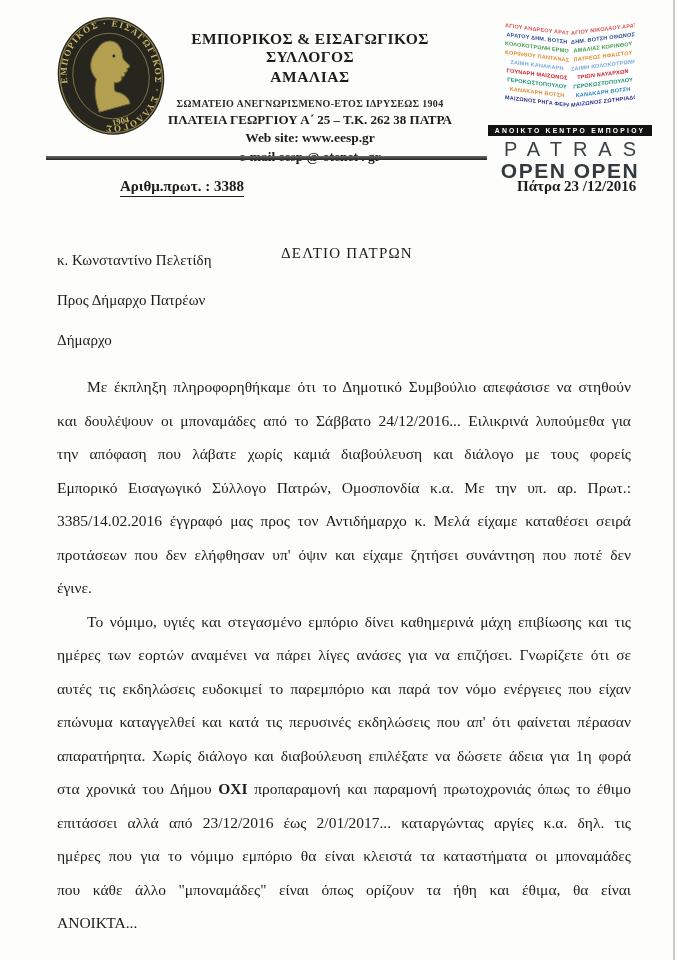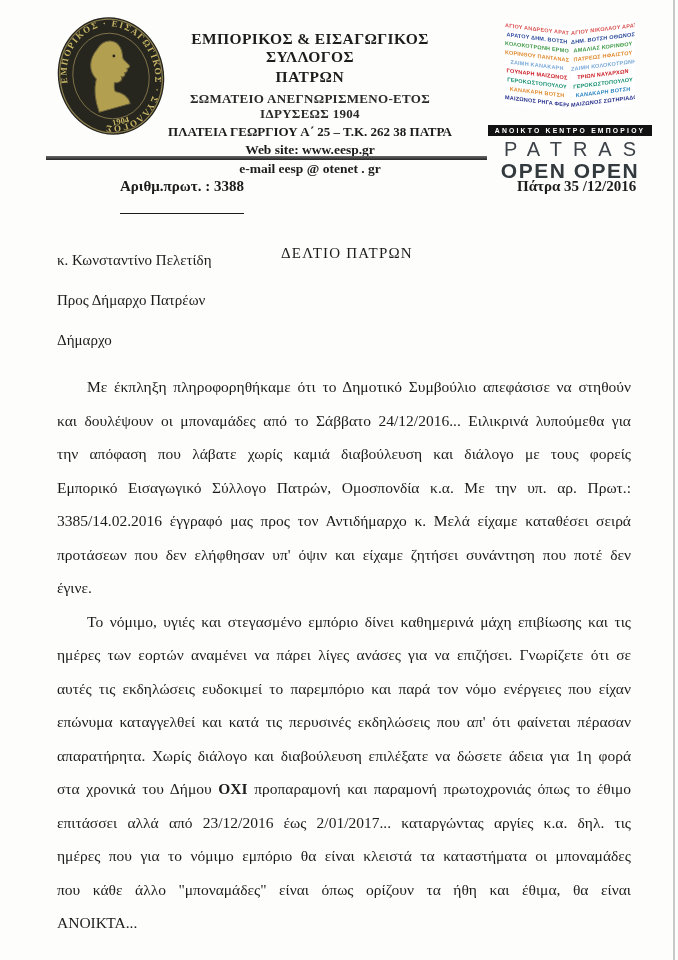--- a/index.html
+++ b/index.html
@@ -11,21 +11,21 @@
   }
   .scan-edge{position:absolute; right:3px; top:0; bottom:0; width:2px; background:#c9c9c9;}
 
   
   .seal{position:absolute; left:52px; top:12px; width:118px; height:128px;}
 
   
   .hdr{position:absolute; left:155px; top:30px; width:310px; text-align:center; line-height:1.18;font-family:Liberation Serif, serif;}
   .hdr .org1{font-size:15.5px; font-weight:bold; letter-spacing:.4px;}
   .hdr .org2{font-size:15.5px; font-weight:bold; letter-spacing:.6px; margin-top:1px;}
-  .hdr .tiny{font-size:13px; font-weight:bold; letter-spacing:.3px; margin-top:5px; color:#2a2a2a;}
+  .hdr .tiny{font-size:10px; font-weight:bold; letter-spacing:.3px; margin-top:12px; color:#2a2a2a;}
   .hdr .addr{font-size:13px; font-weight:bold; margin-top:2px;}
   .hdr .tel {font-size:13px; font-weight:bold; margin-top:3px;}
   .hdr .web {font-size:13.5px; font-weight:bold; margin-top:3px;}
   .hdr .mail{font-size:13.5px; font-weight:bold; margin-top:3px;}
 
   
   .mall{position:absolute; left:487px; top:20px; width:166px; text-align:center;
         font-family:"Liberation Sans","DejaVu Sans",sans-serif;}
   .cube{width:138px; height:94px; margin:0 auto 5px auto; display:flex; gap:2px;
         align-items:center; justify-content:center;}
@@ -36,21 +36,21 @@
              white-space:nowrap; overflow:hidden; letter-spacing:.2px;}
   .mall .banner{display:inline-block; background:#121212; color:#fff; font-size:6.8px;
                 letter-spacing:2.2px; padding:2px 7px; font-weight:bold;}
   .mall .patras{font-size:20px; color:#3c4248; letter-spacing:11px; padding-left:11px; margin-top:1px;}
   .mall .openmall{font-size:21px; font-weight:800; color:#333a3e; letter-spacing:1.5px; margin-top:-2px;}
 
   
   .rule{position:absolute; left:46px; top:156px; width:441px; height:4px;
         background:linear-gradient(#6a6a6a,#242424);}
   .refline{position:absolute; left:120px; top:178px; font-size:15px; font-weight:bold;
-           border-bottom:1.6px solid #1c1c1c; padding-bottom:18px;}
+           border-bottom:1.6px solid #1c1c1c; padding-bottom:1px;}
   .dateline{position:absolute; left:517px; top:178px; font-size:15px; font-weight:bold;}
 
   
   .rcpt{position:absolute; left:57px; top:240px; font-size:15px; line-height:40px;}
   .rcpt div{white-space:nowrap;}
   .doctitle{position:absolute; left:281px; top:245px; font-size:15px; letter-spacing:1.2px;}
 
   
   .bodytext{position:absolute; left:57px; top:370px; width:574px;
             font-size:15.5px; line-height:33.5px; text-align:justify; word-spacing:2.5px;}
@@ -77,21 +77,21 @@
                  C60,74 59,77 60,80 C67,83 72,88 72,95 L40,97 C38,83 40,72 44,64
                  C38,54 41,43 51,35 Z" fill="#b2a050" stroke="#6e633a" stroke-width="1"></path>
         <circle cx="66" cy="45" r="1.4" fill="#26251e"></circle>
         <text x="59" y="113" font-size="8.5" fill="#c7b565" text-anchor="middle" font-family="Liberation Serif, serif" font-weight="bold">1904</text>
       </g>
     </svg>
   </div>
 
   <div class="hdr">
     <div class="org1">ΕΜΠΟΡΙΚΟΣ &amp; ΕΙΣΑΓΩΓΙΚΟΣ ΣΥΛΛΟΓΟΣ</div>
-    <div class="org2">ΠΑΤΡΩΝ</div>
+    <div class="org2">ΑΜΑΛΙΑΣ</div>
     <div class="tiny">ΣΩΜΑΤΕΙΟ ΑΝΕΓΝΩΡΙΣΜΕΝΟ-ΕΤΟΣ ΙΔΡΥΣΕΩΣ 1904</div>
     <div class="addr">ΠΛΑΤΕΙΑ ΓΕΩΡΓΙΟΥ Α΄ 25 – Τ.Κ. 262 38 ΠΑΤΡΑ</div>
     <div class="web">Web site: www.eesp.gr</div>
     <div class="mail">e-mail  eesp @ otenet . gr</div>
   </div>
 
   <div class="mall">
     <div class="cube">
       <div class="face face-l">
           <span style="color: rgb(217, 83, 79);">ΑΓΙΟΥ ΑΝΔΡΕΟΥ ΑΡΑΤΟΥ</span>
@@ -117,21 +117,21 @@
         </div>
     </div>
     <div class="banner">ΑΝΟΙΚΤΟ ΚΕΝΤΡΟ ΕΜΠΟΡΙΟΥ</div>
     <div class="patras">PATRAS</div>
     <div class="openmall">OPEN OPEN</div>
   </div>
 
   <div class="rule"></div>
 
   <div class="refline">Αριθμ.πρωτ. : 3388</div>
-  <div class="dateline">Πάτρα 35 /12/2016</div>
+  <div class="dateline">Πάτρα 23 /12/2016</div>
 
   <div class="rcpt">
     <div>κ. Κωνσταντίνο Πελετίδη</div>
     <div>Προς Δήμαρχο Πατρέων</div>
     <div>Δήμαρχο</div>
   </div>
 
   <div class="doctitle">ΔΕΛΤΙΟ ΠΑΤΡΩΝ</div>
 
   <div class="bodytext">

